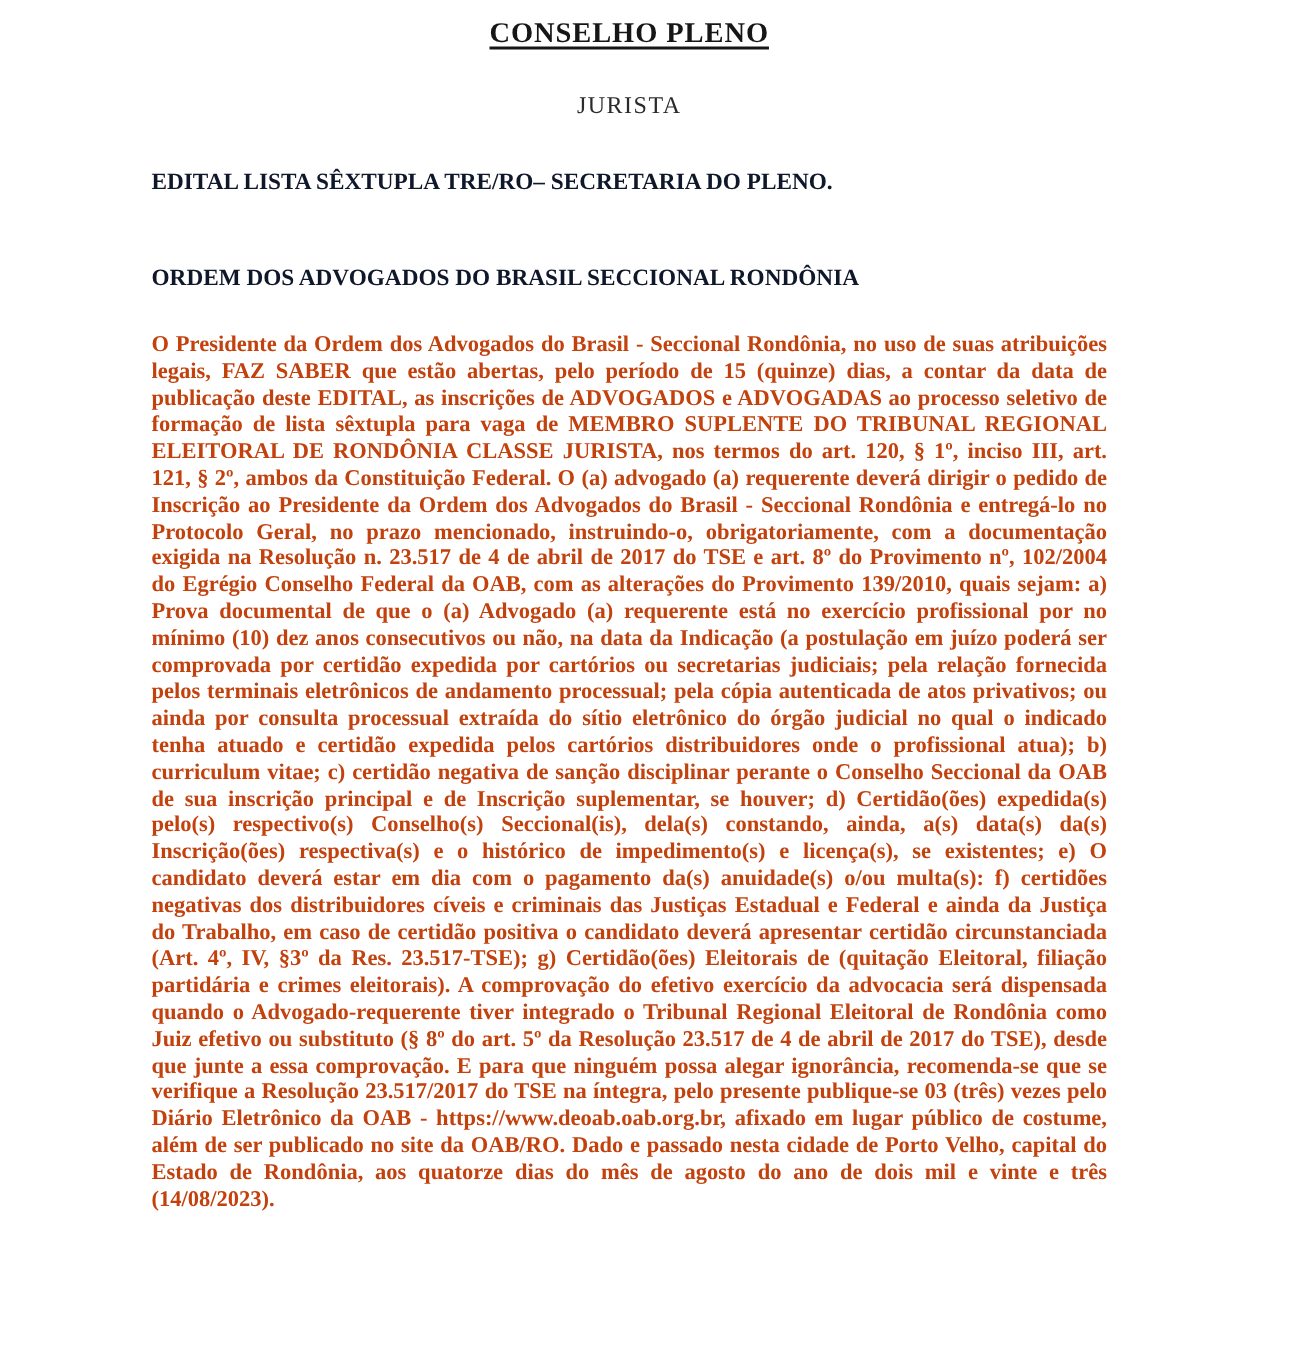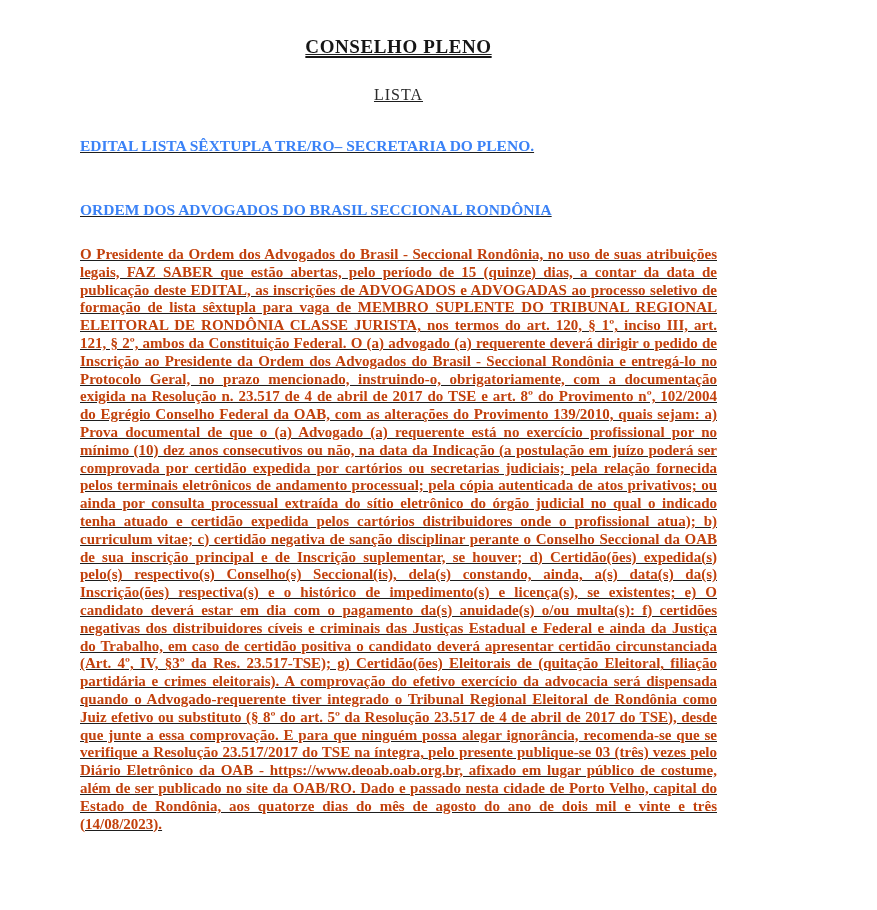--- a/index.html
+++ b/index.html
@@ -10,23 +10,22 @@
   body {
     width: 877px;
     height: 910px;
     overflow: hidden;
     font-family: "Liberation Serif", "DejaVu Serif", serif;
     color: #1e1e1e;
     -webkit-font-smoothing: antialiased;
   }
   .page {
     width: 637px;
-    margin-left: 80px;
-    padding-top: 36px;
-    text-decoration: underline;
+    margin-left: 101px;
+    padding-top: 12px;
   }
   .doc-title {
     text-align: center;
     font-size: 19px;
     font-weight: bold;
     letter-spacing: 0.6px;
     margin: 0;
     color: #161616;
   }
   .doc-title .underlined {
@@ -38,21 +37,21 @@
     text-align: center;
     font-size: 16px;
     font-weight: normal;
     letter-spacing: 1px;
     margin-top: 28px;
     color: #2b2b2b;
   }
   .heading {
     font-size: 15.5px;
     font-weight: bold;
-    color: #3b82f6;
+    color: #0f172a;
   }
   .heading-edital { margin-top: 33px; }
   .heading-oab    { margin-top: 46px; }
   .heading-lista  {
     margin-top: 21px;
     text-align: justify;
     text-justify: inter-word;
     line-height: 18px;
   }
   .body-paragraph {
@@ -66,21 +65,21 @@
     color: #c2410c;
   }
 </style>
 </head>
 <body>
 
 <div class="page">
 
   <h1 class="doc-title"><span class="underlined">CONSELHO PLENO</span></h1>
 
-  <div class="doc-subtitle">LISTA</div>
+  <div class="doc-subtitle">JURISTA</div>
 
   <div class="heading heading-edital">EDITAL LISTA SÊXTUPLA TRE/RO– SECRETARIA DO PLENO.</div>
 
   <div class="heading heading-oab">ORDEM DOS ADVOGADOS DO BRASIL SECCIONAL RONDÔNIA</div>
 
 
   <p class="body-paragraph">O Presidente da Ordem dos Advogados do Brasil - Seccional Rondônia, no uso de suas atribuições legais, FAZ SABER que estão abertas, pelo período de 15 (quinze) dias, a contar da data de publicação deste EDITAL, as inscrições de ADVOGADOS e ADVOGADAS ao processo seletivo de formação de lista sêxtupla para vaga de MEMBRO SUPLENTE DO TRIBUNAL REGIONAL ELEITORAL DE RONDÔNIA CLASSE JURISTA, nos termos do art. 120, § 1º, inciso III, art. 121, § 2º, ambos da Constituição Federal. O (a) advogado (a) requerente deverá dirigir o pedido de Inscrição ao Presidente da Ordem dos Advogados do Brasil - Seccional Rondônia e entregá-lo no Protocolo Geral, no prazo mencionado, instruindo-o, obrigatoriamente, com a documentação exigida na Resolução n. 23.517 de 4 de abril de 2017 do TSE e art. 8º do Provimento nº, 102/2004 do Egrégio Conselho Federal da OAB, com as alterações do Provimento 139/2010, quais sejam: a) Prova documental de que o (a) Advogado (a) requerente está no exercício profissional por no mínimo (10) dez anos consecutivos ou não, na data da Indicação (a postulação em juízo poderá ser comprovada por certidão expedida por cartórios ou secretarias judiciais; pela relação fornecida pelos terminais eletrônicos de andamento processual; pela cópia autenticada de atos privativos; ou ainda por consulta processual extraída do sítio eletrônico do órgão judicial no qual o indicado tenha atuado e certidão expedida pelos cartórios distribuidores onde o profissional atua); b) curriculum vitae; c) certidão negativa de sanção disciplinar perante o Conselho Seccional da OAB de sua inscrição principal e de Inscrição suplementar, se houver; d) Certidão(ões) expedida(s) pelo(s) respectivo(s) Conselho(s) Seccional(is), dela(s) constando, ainda, a(s) data(s) da(s) Inscrição(ões) respectiva(s) e o histórico de impedimento(s) e licença(s), se existentes; e) O candidato deverá estar em dia com o pagamento da(s) anuidade(s) o/ou multa(s): f) certidões negativas dos distribuidores cíveis e criminais das Justiças Estadual e Federal e ainda da Justiça do Trabalho, em caso de certidão positiva o candidato deverá apresentar certidão circunstanciada (Art. 4º, IV, §3º da Res. 23.517-TSE); g) Certidão(ões) Eleitorais de (quitação Eleitoral, filiação partidária e crimes eleitorais). A comprovação do efetivo exercício da advocacia será dispensada quando o Advogado-requerente tiver integrado o Tribunal Regional Eleitoral de Rondônia como Juiz efetivo ou substituto (§ 8º do art. 5º da Resolução 23.517 de 4 de abril de 2017 do TSE), desde que junte a essa comprovação. E para que ninguém possa alegar ignorância, recomenda-se que se verifique a Resolução 23.517/2017 do TSE na íntegra, pelo presente publique-se 03 (três) vezes pelo Diário Eletrônico da OAB - https://www.deoab.oab.org.br, afixado em lugar público de costume, além de ser publicado no site da OAB/RO. Dado e passado nesta cidade de Porto Velho, capital do Estado de Rondônia, aos quatorze dias do mês de agosto do ano de dois mil e vinte e três (14/08/2023).</p>
 
 </div>
 

